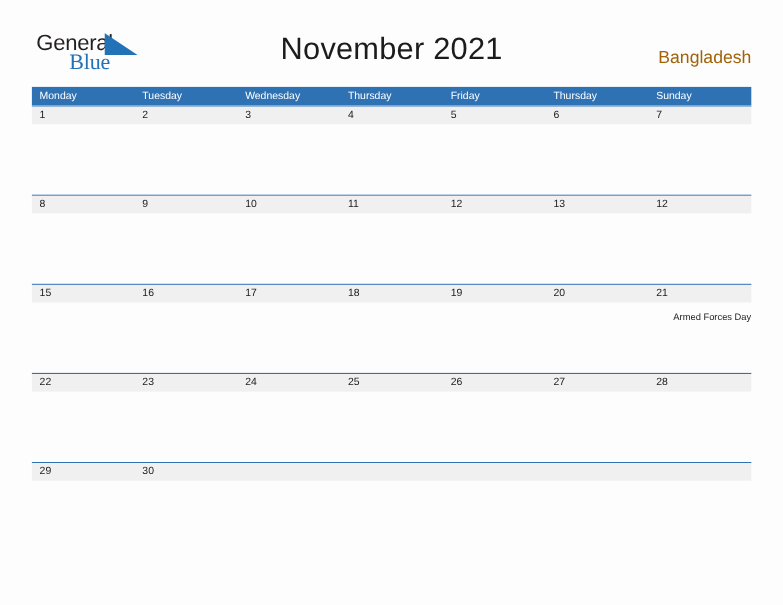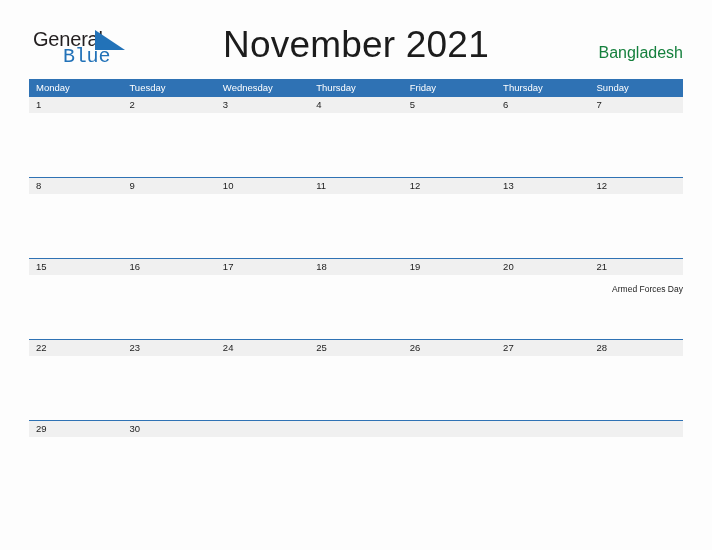--- a/index.html
+++ b/index.html
@@ -44,54 +44,54 @@
     line-height: 20px;
     white-space: nowrap;
   }
   .logo-line2 {
     position: absolute;
     left: 30px;
     top: 18px;
     font-size: 20px;
     letter-spacing: -0.2px;
     color: #2272b8;
-    font-family: Liberation Mono, monospace;
+    font-family: Liberation Serif, serif;
     line-height: 20px;
     white-space: nowrap;
   }
   .logo-flag {
     position: absolute;
     left: 62px;
     top: 1px;
     width: 32px;
     height: 21px;
   }
 
   
   #calendar-title {
     position: absolute;
     left: 0;
     top: 28px;
     width: 712px;
     text-align: center;
-    font-size: 37px;
+    font-size: 28px;
     font-weight: normal;
     color: #1c1c1c;
     letter-spacing: 0.2px;
     font-family: "Liberation Sans", sans-serif;
     line-height: 34px;
   }
 
   
   #country-label {
     position: absolute;
     right: 29px;
     top: 44px;
     font-size: 16px;
-    color: #15803d;
+    color: #a16207;
     font-family: "Liberation Sans", sans-serif;
     line-height: 18px;
     white-space: nowrap;
   }
 
   
   #calendar-grid {
     position: absolute;
     left: 29px;
     top: 79px;

